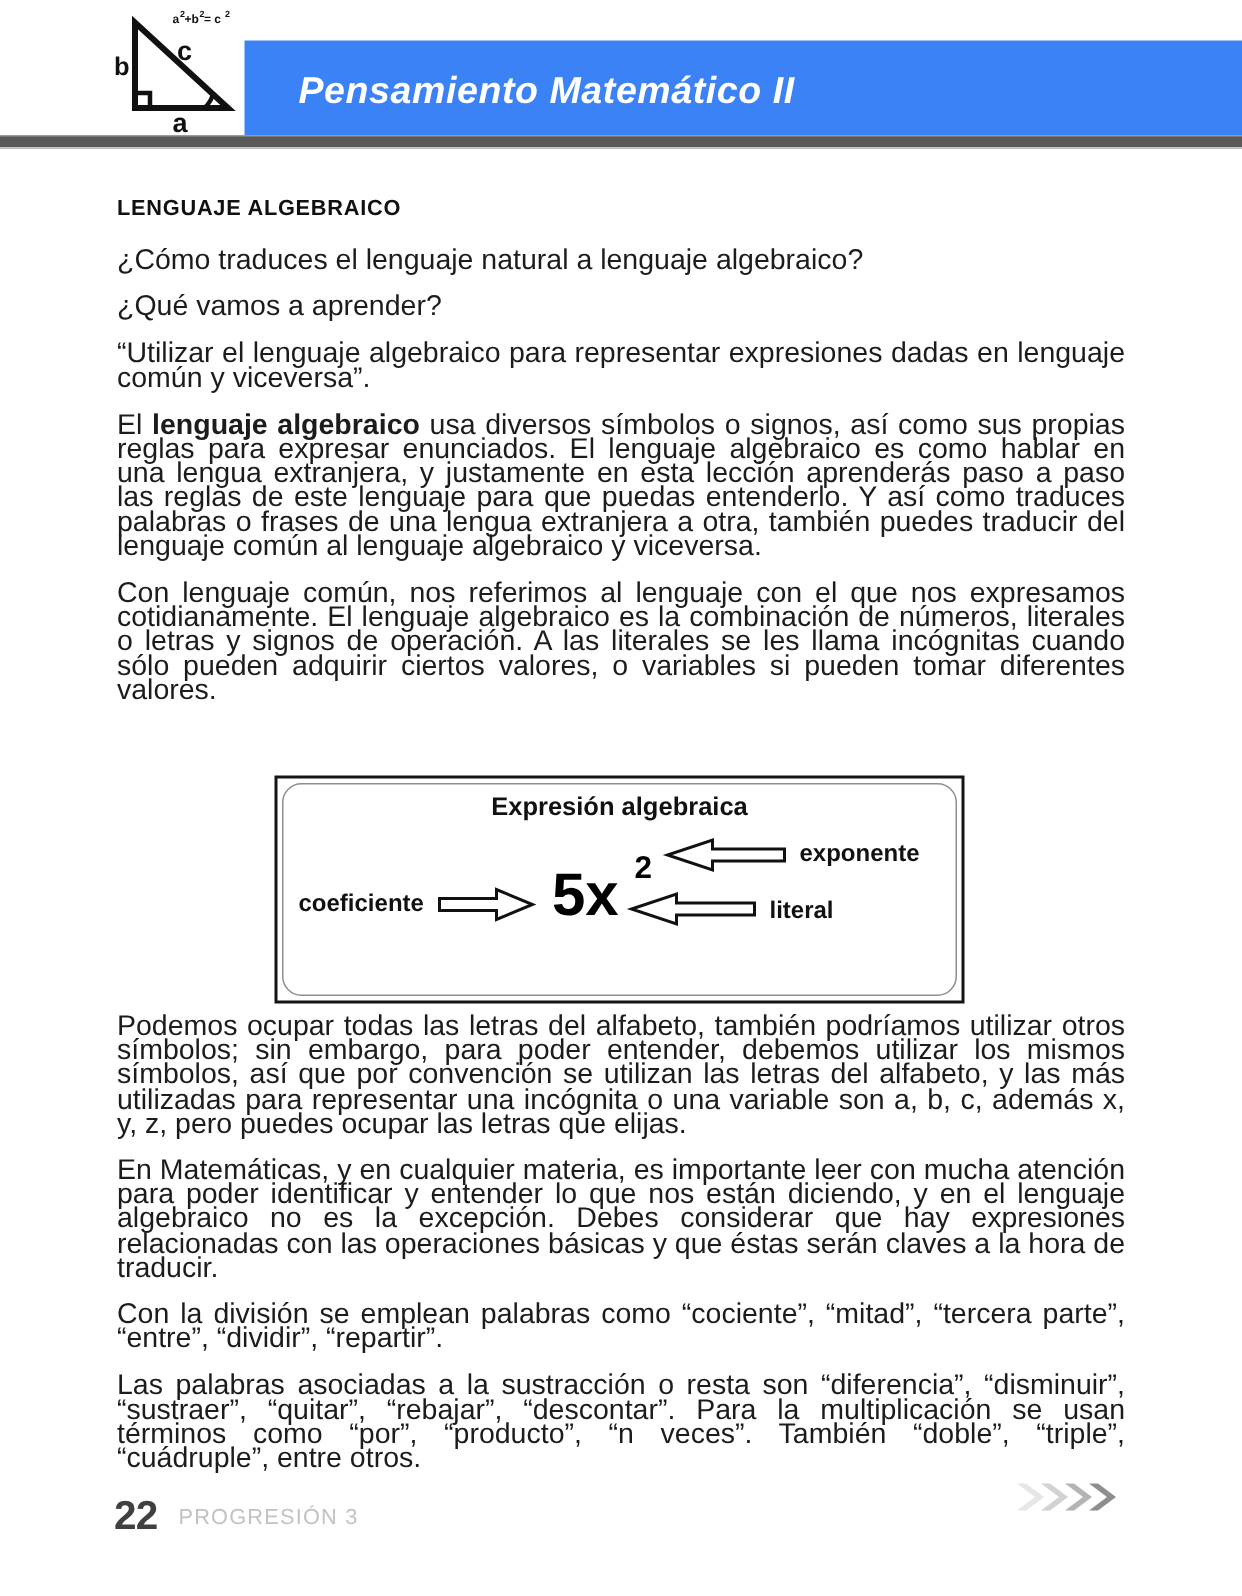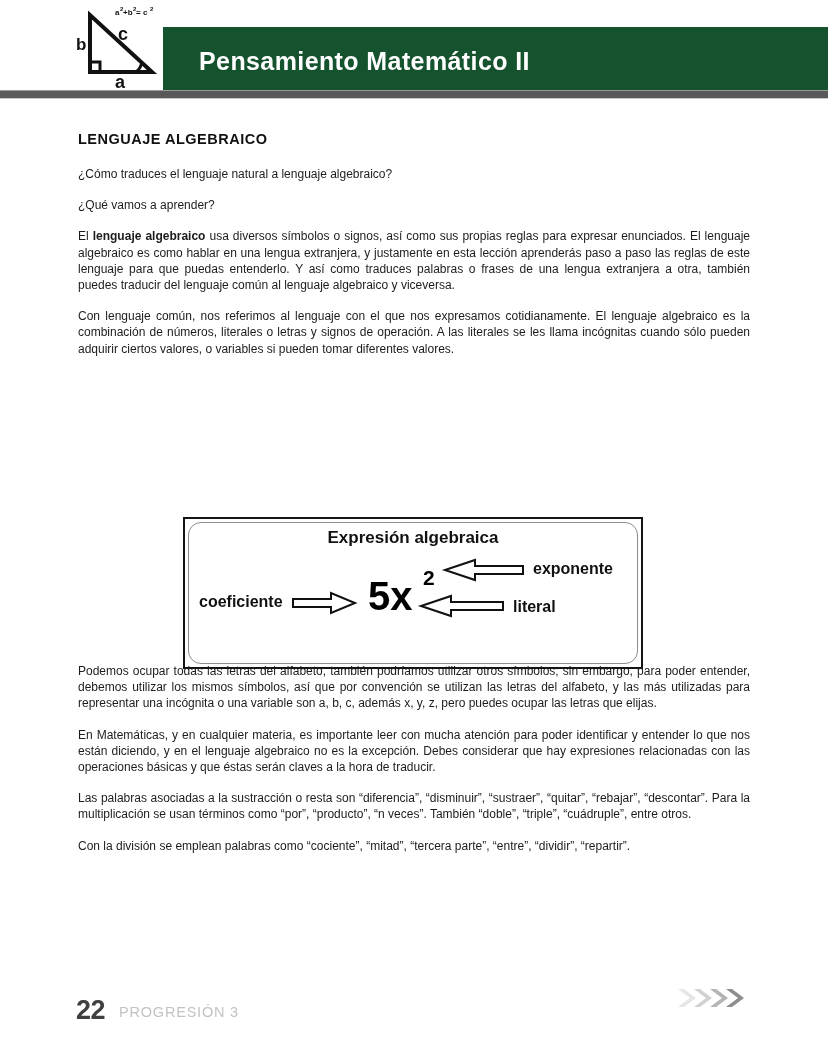--- a/index.html
+++ b/index.html
@@ -30,21 +30,22 @@
     top: 2px;
     width: 92px;
     height: 88px;
   }
   #header-bar {
     position: absolute;
     left: 163px;
     top: 27px;
     width: 665px;
     height: 68px;
-    background: #14532d;
+    background: #3b82f6;
+    font-style: italic;
   }
   #header-title {
     position: absolute;
     left: 36px;
     top: 50%;
     transform: translateY(-50%);
     color: #ffffff;
     font-size: 25px;
     font-weight: bold;
     letter-spacing: 0.4px;
@@ -69,23 +70,23 @@
     width: 672px;
   }
   .section-heading {
     font-size: 14.5px;
     font-weight: bold;
     letter-spacing: 0.5px;
     margin: 0 0 19px 0;
     color: #111111;
   }
   .para {
-    font-size: 12px;
+    font-size: 19px;
     line-height: 16.2px;
-    margin: 1px 0 15px 0;
+    margin: 15px 0 15px 0;
     color: #1c1c1c;
   }
   .para.justified {
     text-align: justify;
   }
   .para b {
     font-weight: bold;
   }
 
   
@@ -189,20 +190,21 @@
 </div>
 
 <div id="content">
 
   <h1 class="section-heading">LENGUAJE ALGEBRAICO</h1>
 
   <p class="para">¿Cómo traduces el lenguaje natural a lenguaje algebraico?</p>
 
   <p class="para">¿Qué vamos a aprender?</p>
 
+  <p class="para justified">“Utilizar el lenguaje algebraico para representar expresiones dadas en lenguaje común y viceversa”.</p>
 
   <p class="para justified"><span>El </span><b>lenguaje algebraico</b><span> usa diversos símbolos o signos, así como sus propias reglas para expresar enunciados. El lenguaje algebraico es como hablar en una lengua extranjera, y justamente en esta lección aprenderás paso a paso las reglas de este lenguaje para que puedas entenderlo. Y así como traduces palabras o frases de una lengua extranjera a otra, también puedes traducir del lenguaje común al lenguaje algebraico y viceversa.</span></p>
 
   <p class="para justified">Con lenguaje común, nos referimos al lenguaje con el que nos expresamos cotidianamente. El lenguaje algebraico es la combinación de números, literales o letras y signos de operación. A las literales se les llama incógnitas cuando sólo pueden adquirir ciertos valores, o variables si pueden tomar diferentes valores.</p>
 
 </div>
 
 <div id="diagram-wrap">
   <div id="diagram-outer"></div>
   <div id="diagram-inner"></div>
@@ -229,23 +231,23 @@
   </svg>
 </div>
 
 <div id="content-lower" style="position:absolute; left:78px; top:662px; width:672px;">
 
   <p class="para justified">Podemos ocupar todas las letras del alfabeto, también podríamos utilizar otros símbolos; sin embargo, para poder entender, debemos utilizar los mismos símbolos, así que por convención se utilizan las letras del alfabeto, y las más utilizadas para representar una incógnita o una variable son a, b, c, además x, y, z, pero puedes ocupar las letras que elijas.</p>
 
   <p class="para justified">En Matemáticas, y en cualquier materia, es importante leer con mucha atención para poder identificar y entender lo que nos están diciendo, y en el lenguaje algebraico no es la excepción. Debes considerar que hay expresiones relacionadas con las operaciones básicas y que éstas serán claves a la hora de traducir.</p>
 
 
+  <p class="para justified">Con la división se emplean palabras como “cociente”, “mitad”, “tercera parte”, “entre”, “dividir”, “repartir”.</p>
+
   <p class="para justified">Las palabras asociadas a la sustracción o resta son “diferencia”, “disminuir”, “sustraer”, “quitar”, “rebajar”, “descontar”. Para la multiplicación se usan términos como “por”, “producto”, “n veces”. También “doble”, “triple”, “cuádruple”, entre otros.</p>
-
-  <p class="para justified">Con la división se emplean palabras como “cociente”, “mitad”, “tercera parte”, “entre”, “dividir”, “repartir”.</p>
 </div>
 
 <div id="footer">
   <div id="page-number">22</div>
   <div id="footer-label">PROGRESIÓN 3</div>
 
   <svg id="footer-chevrons" viewBox="0 0 80 30" xmlns="http://www.w3.org/2000/svg">
     <path id="chev0" d="M 2 6 L 14 15 L 2 24 L 8 24 L 20 15 L 8 6 Z" fill="#e6e6e6"></path>
     <path id="chev1" d="M 18 6 L 30 15 L 18 24 L 24 24 L 36 15 L 24 6 Z" fill="#d2d2d2"></path>
     <path id="chev2" d="M 34 6 L 46 15 L 34 24 L 40 24 L 52 15 L 40 6 Z" fill="#b4b4b4"></path>

